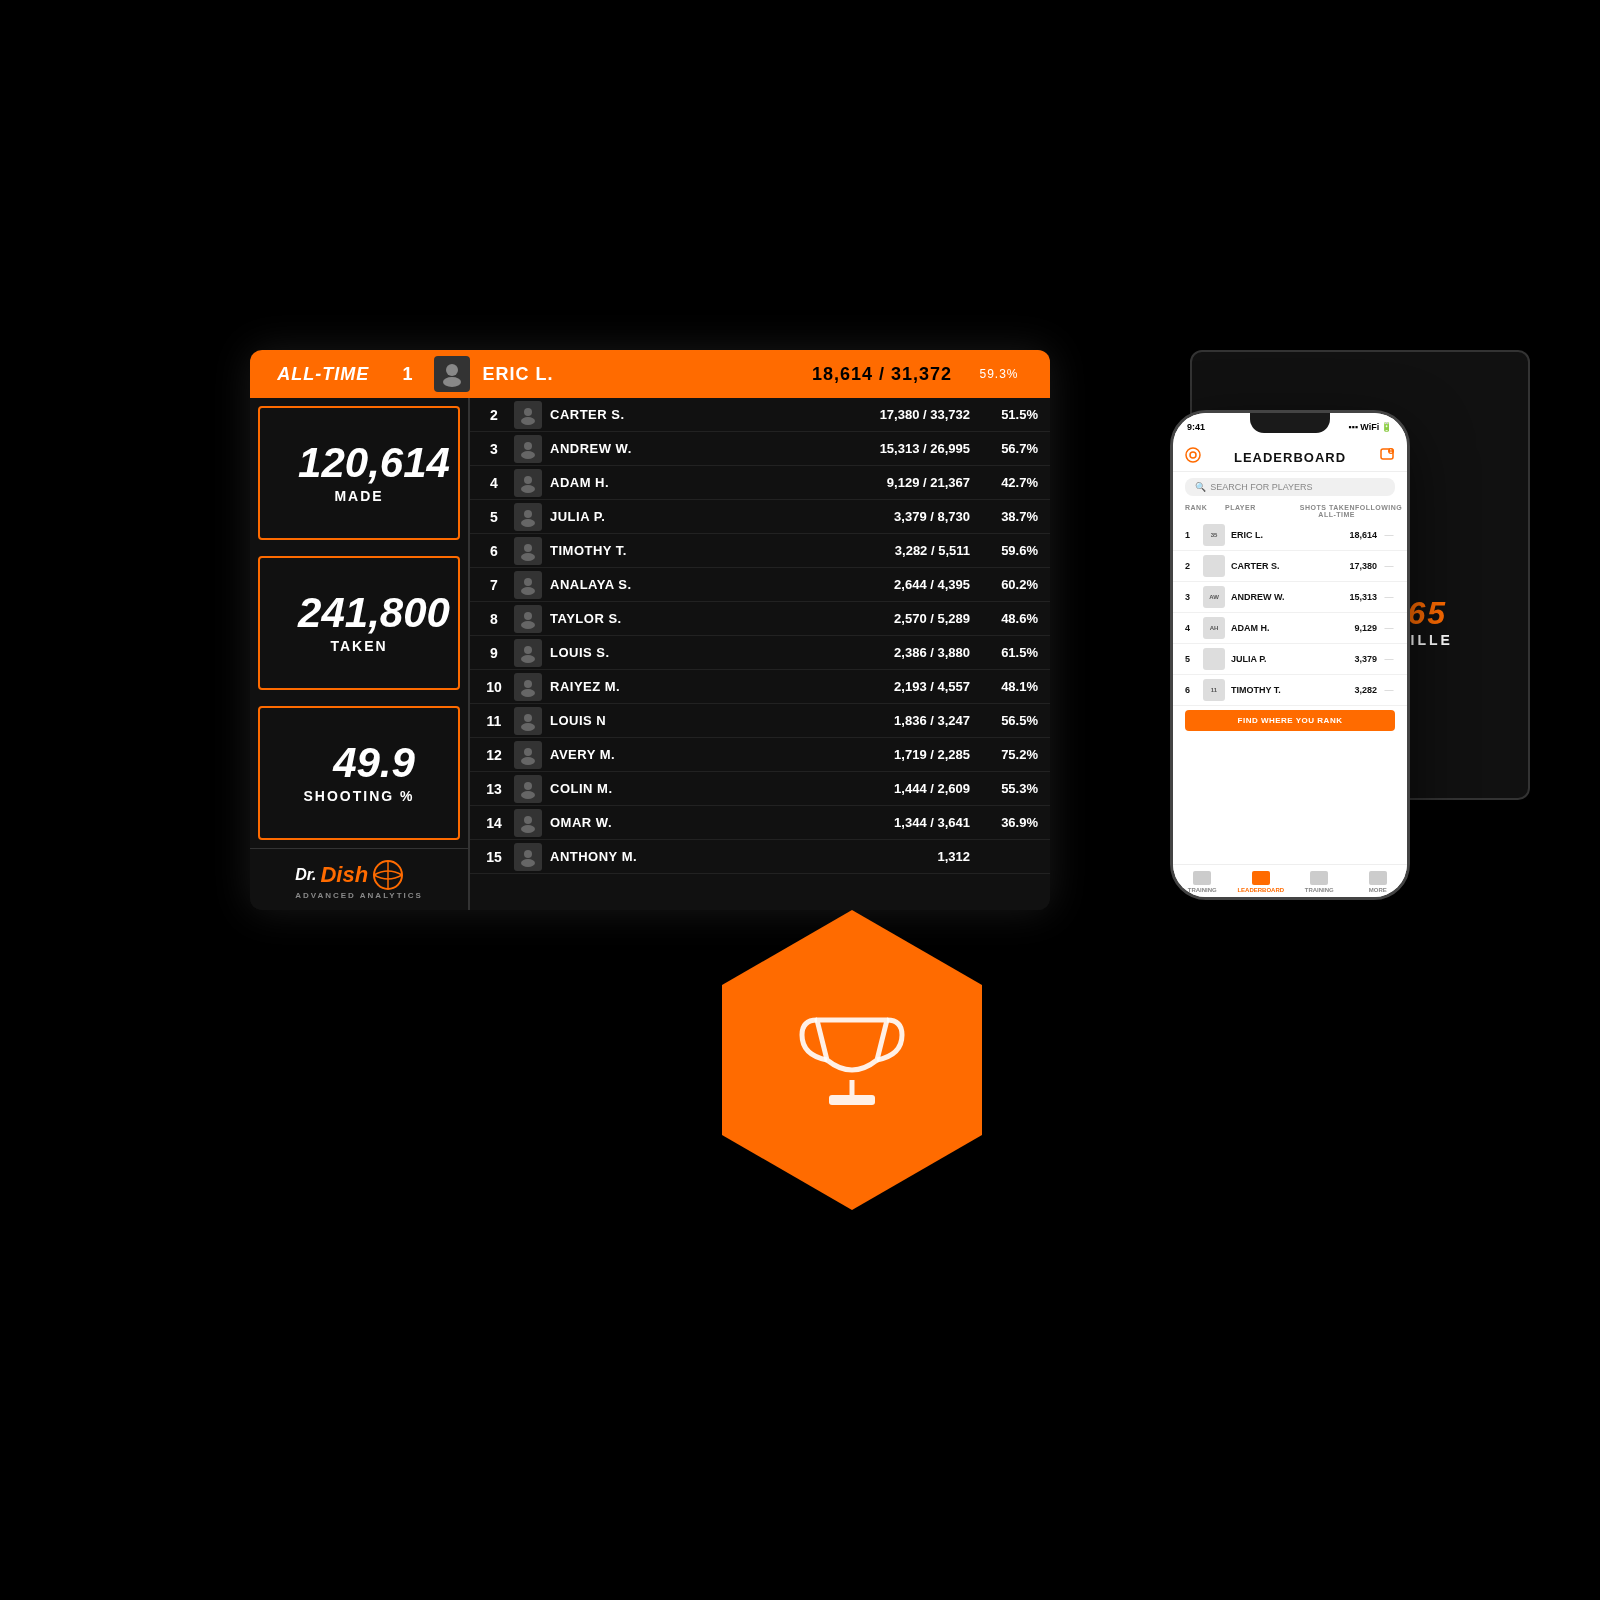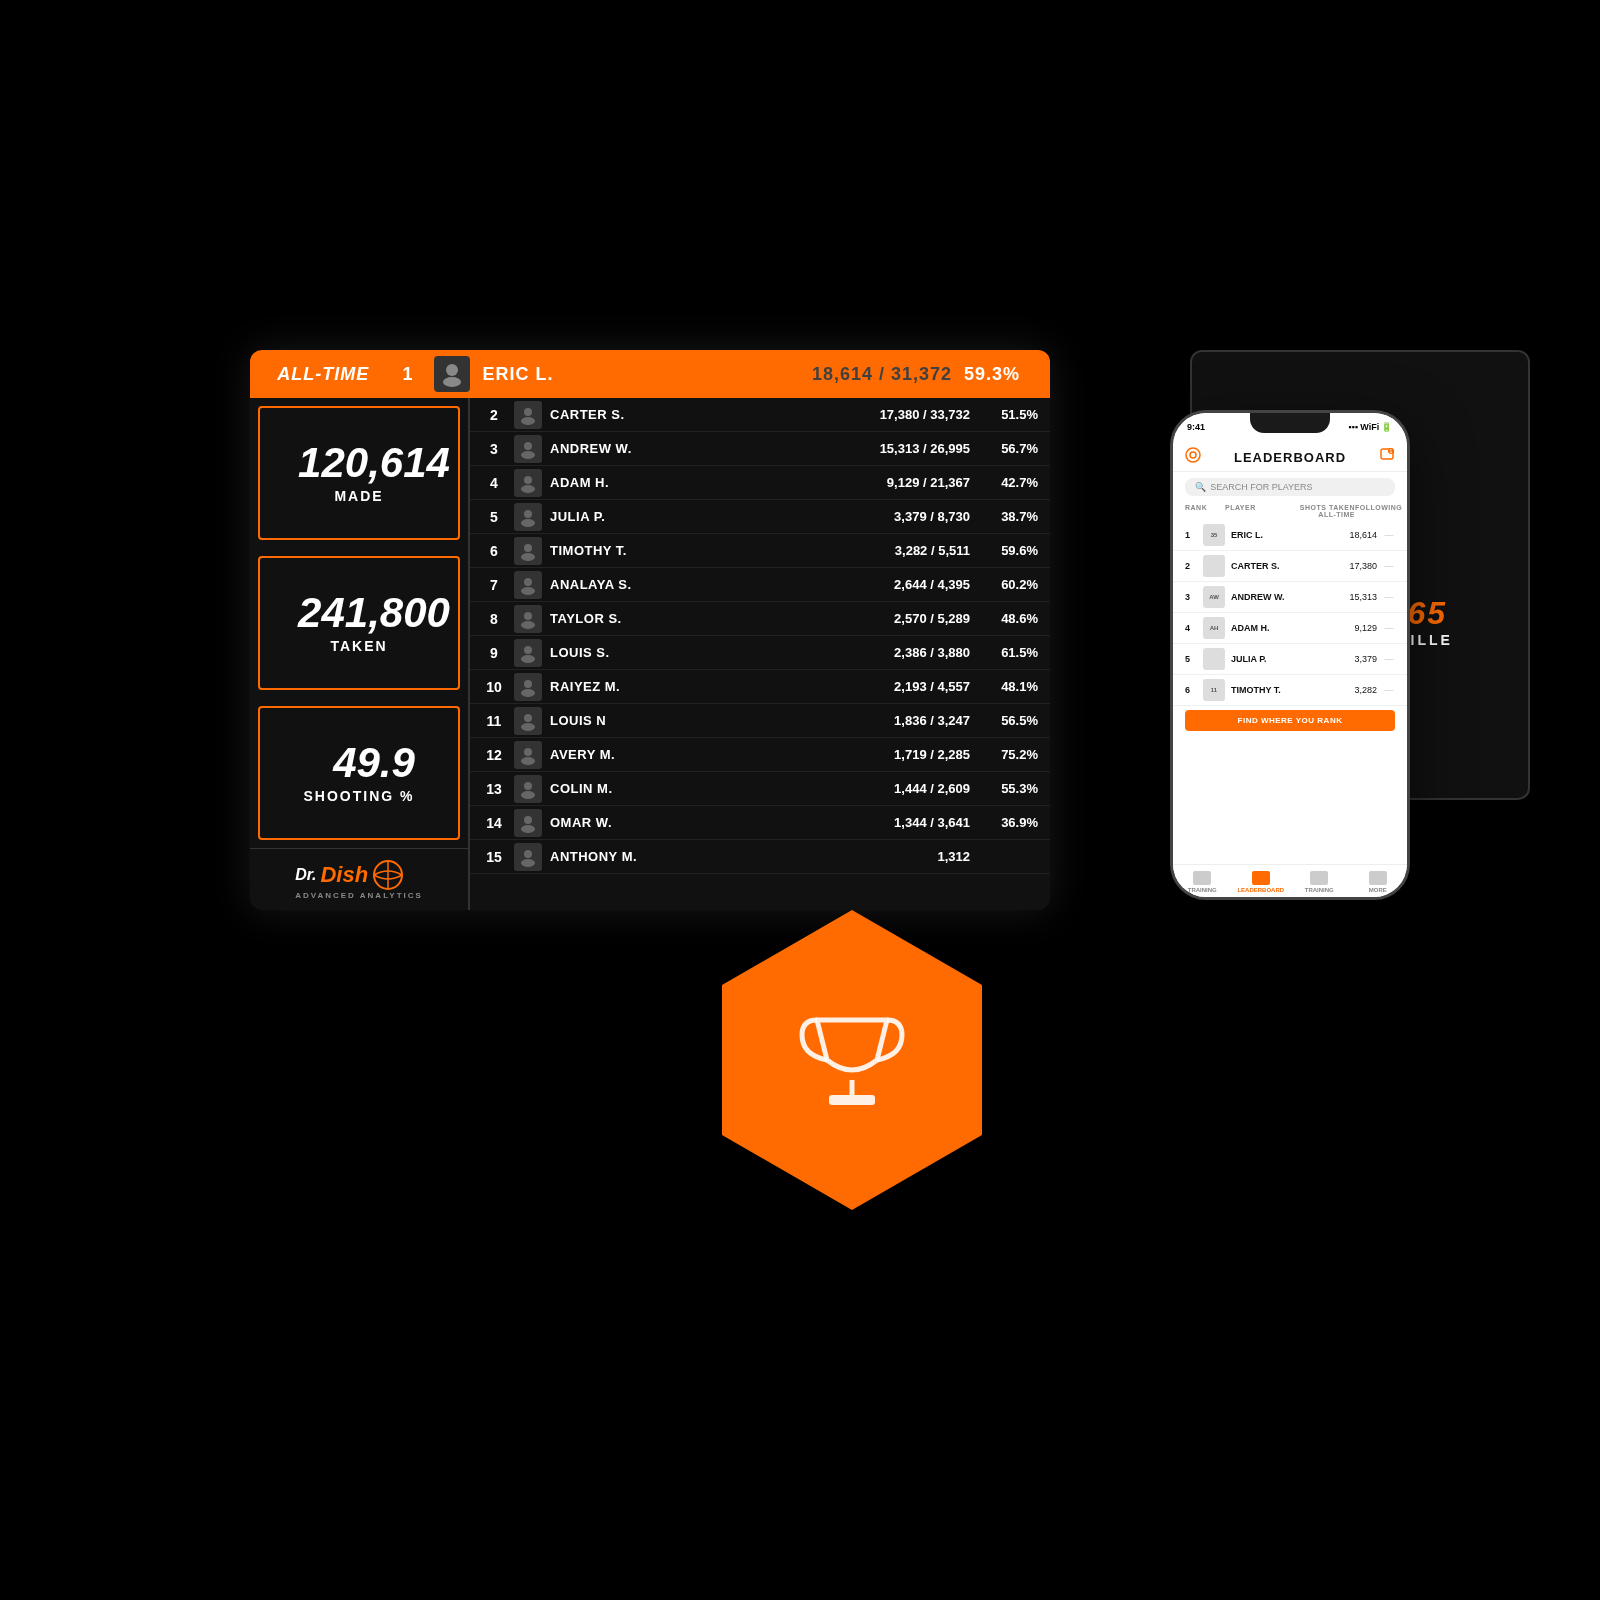--- a/index.html
+++ b/index.html
@@ -72,34 +72,34 @@
       font-weight: 900;
     }
     .tv-header-name {
       color: #fff;
       font-size: 18px;
       font-weight: 900;
       letter-spacing: 1px;
       flex: 2;
     }
     .tv-header-stats {
-      color: #404040;
+      color: #000000;
       font-size: 18px;
       font-weight: 900;
       letter-spacing: 1px;
       flex: 2;
       text-align: right;
     }
     .tv-header-pct {
       color: #fff;
-      font-size: 18px;
-      font-weight: 700;
+      font-size: 12px;
+      font-weight: 400;
       letter-spacing: 1px;
       width: 70px;
-      text-align: left;
+      text-align: center;
     }
 
     
     .tv-content {
       display: flex;
       height: calc(100% - 48px);
     }
 
     
     .stats-panel {
@@ -306,21 +306,21 @@
       color: #555;
     }
     .phone-lb-name {
       font-size: 9px;
       font-weight: 800;
       color: #111;
       flex: 1;
     }
     .phone-lb-score {
       font-size: 9px;
-      font-weight: 400;
+      font-weight: 700;
       color: #111;
     }
     .phone-lb-dash {
       font-size: 9px;
       color: #ccc;
       width: 12px;
       text-align: center;
     }
     .phone-find-btn {
       background: #FF6B00;

